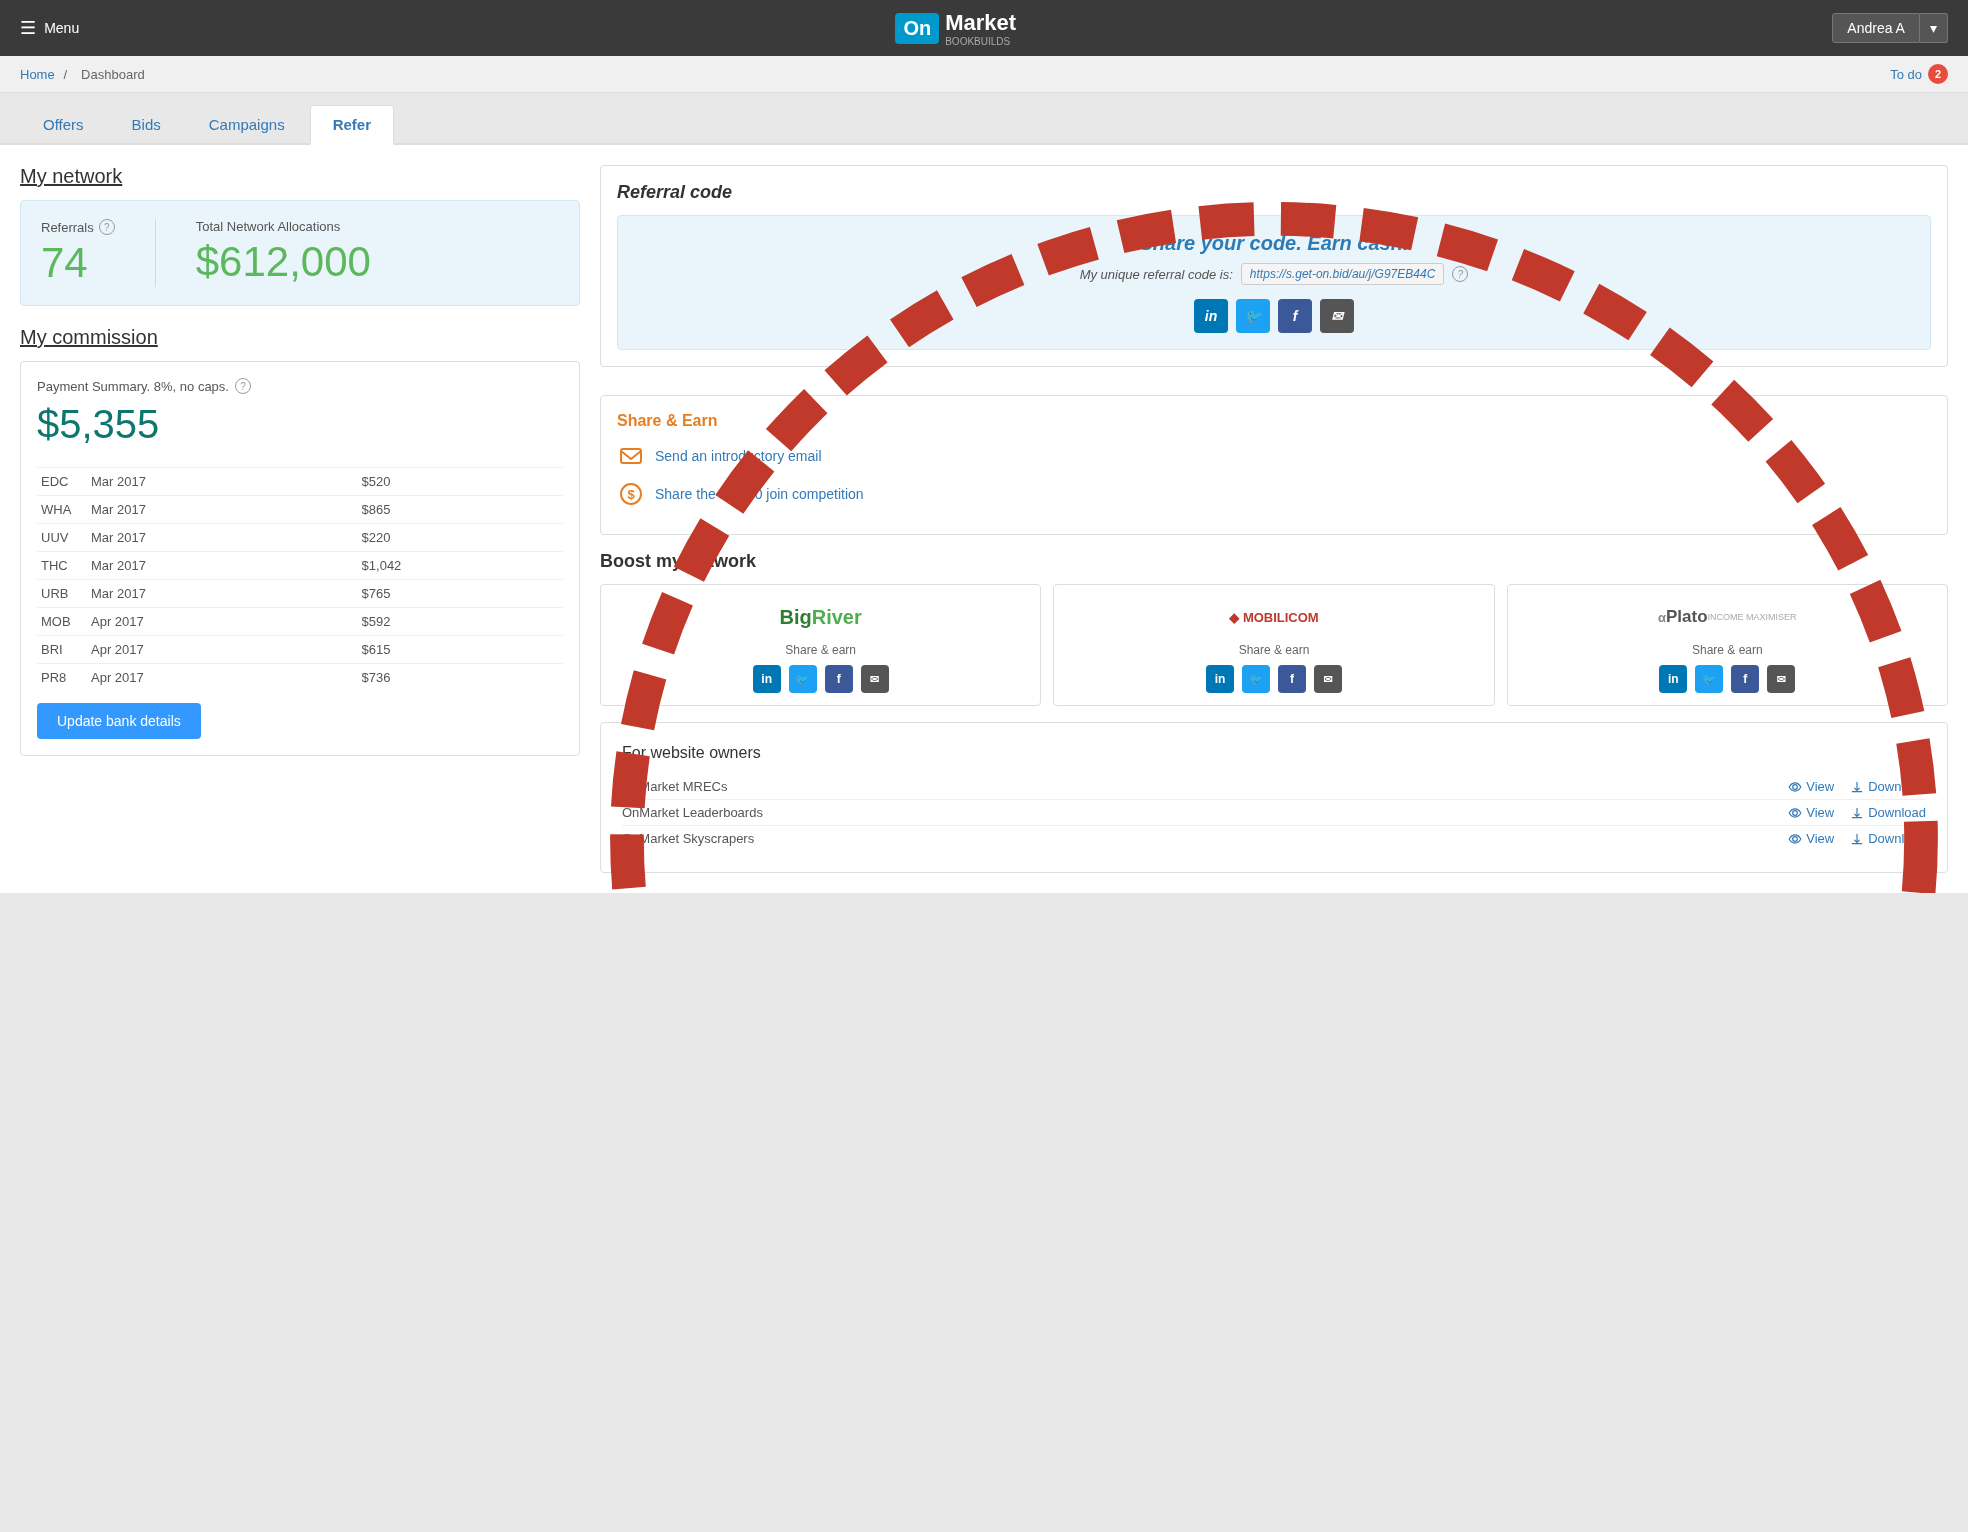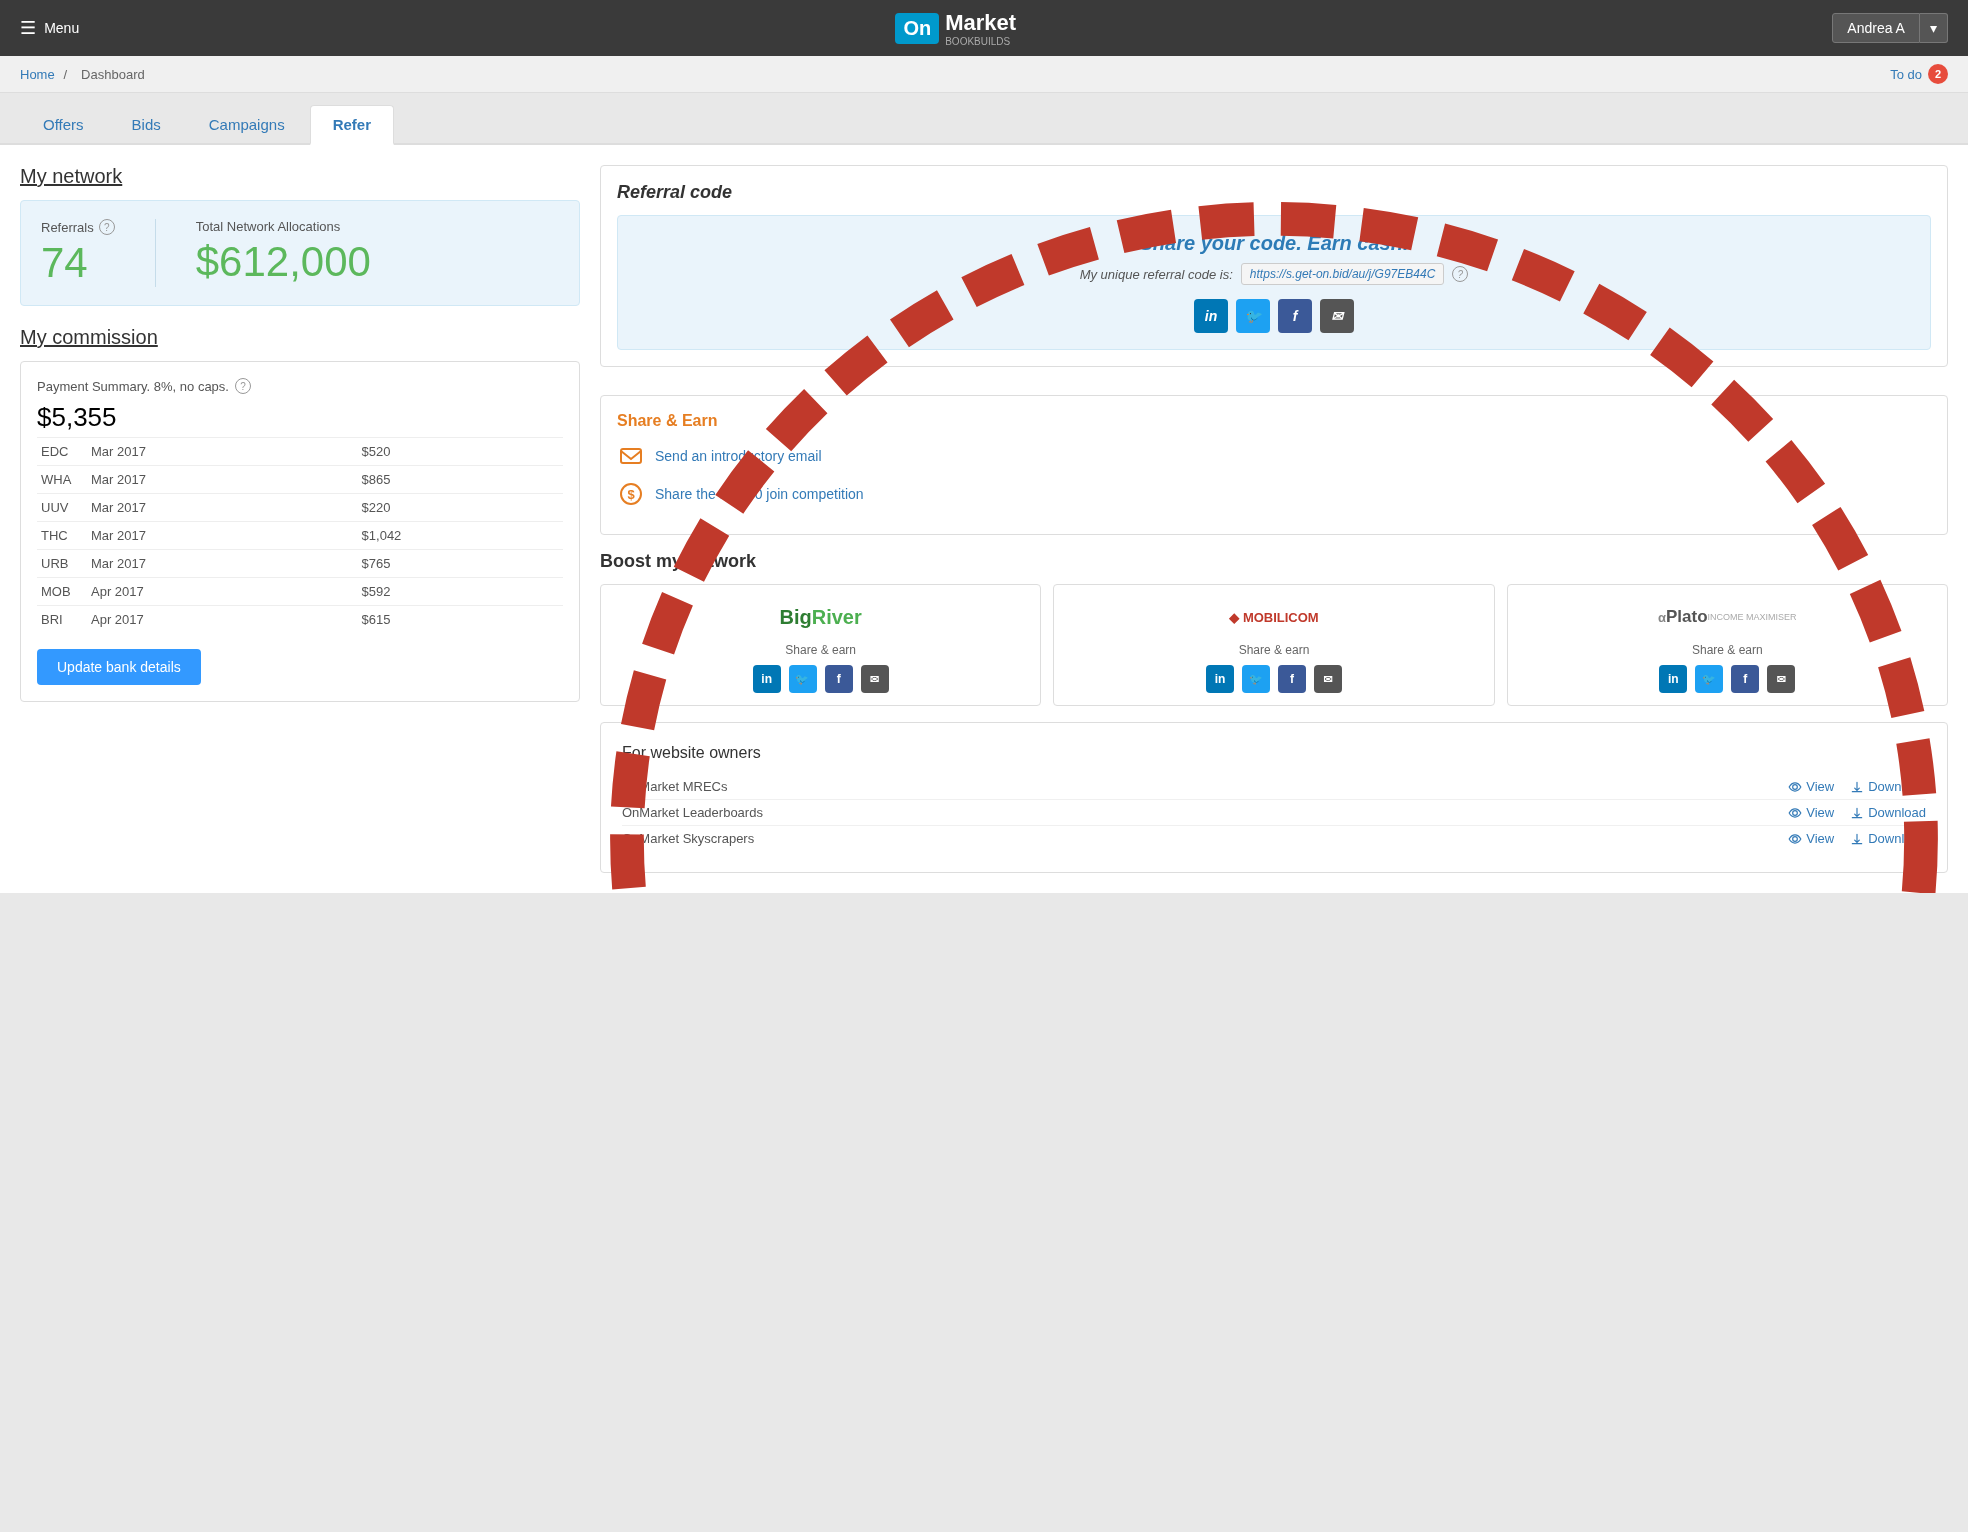--- a/index.html
+++ b/index.html
@@ -193,24 +193,24 @@
     }
     .commission-header {
       font-size: 13px;
       color: #555;
       display: flex;
       align-items: center;
       gap: 6px;
       margin-bottom: 8px;
     }
     .commission-value {
-      font-size: 26px;
-      color: #000000;
+      font-size: 40px;
+      color: #0f766e;
       font-weight: 300;
-      margin-bottom: 4px;
+      margin-bottom: 20px;
     }
     .commission-table {
       width: 100%;
       border-collapse: collapse;
     }
     .commission-table tr {
       border-top: 1px solid #eee;
     }
     .commission-table td {
       padding: 6px 4px;
@@ -536,20 +536,25 @@
                 <tr>
                   <td>MOB</td>
                   <td>Apr 2017</td>
                   <td>$592</td>
                 </tr>
                 <tr>
                   <td>BRI</td>
                   <td>Apr 2017</td>
                   <td>$615</td>
                 </tr>
+                <tr>
+                  <td>PR8</td>
+                  <td>Apr 2017</td>
+                  <td>$736</td>
+                </tr>
               </tbody>
           </table>
         </div>
         <button class="update-btn">Update bank details</button>
       </div>
     </div>
 
     <div class="right-col">
 
       <div style="position:relative; margin-bottom: 16px;">

